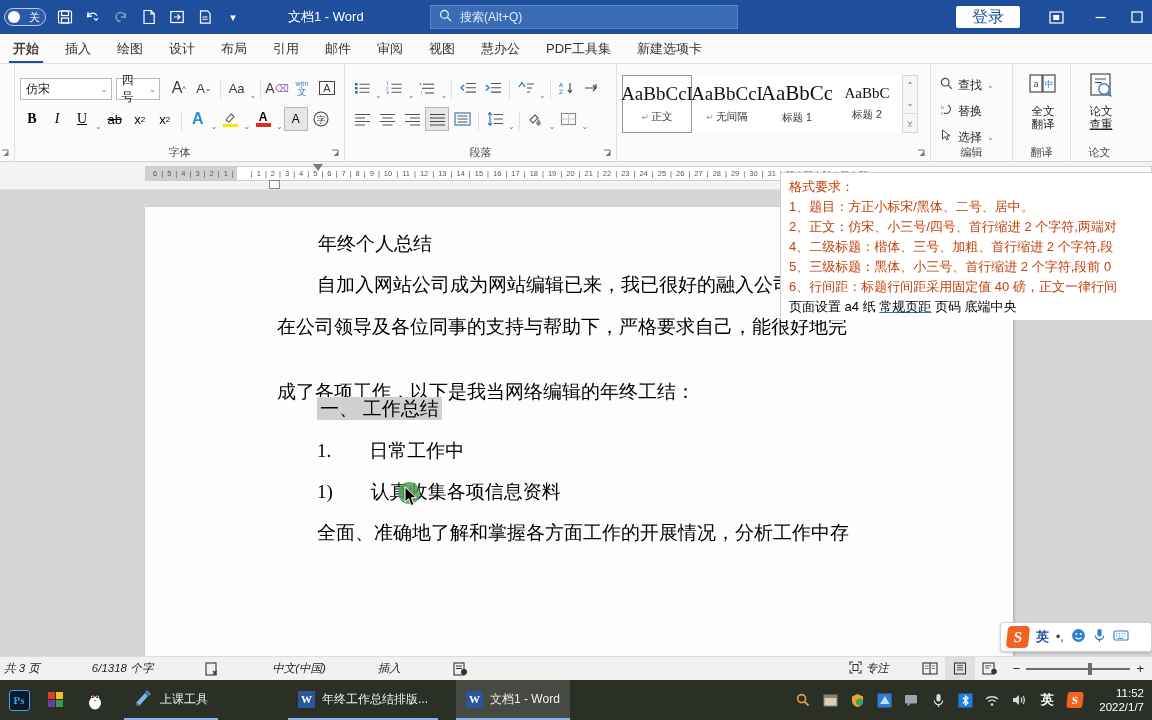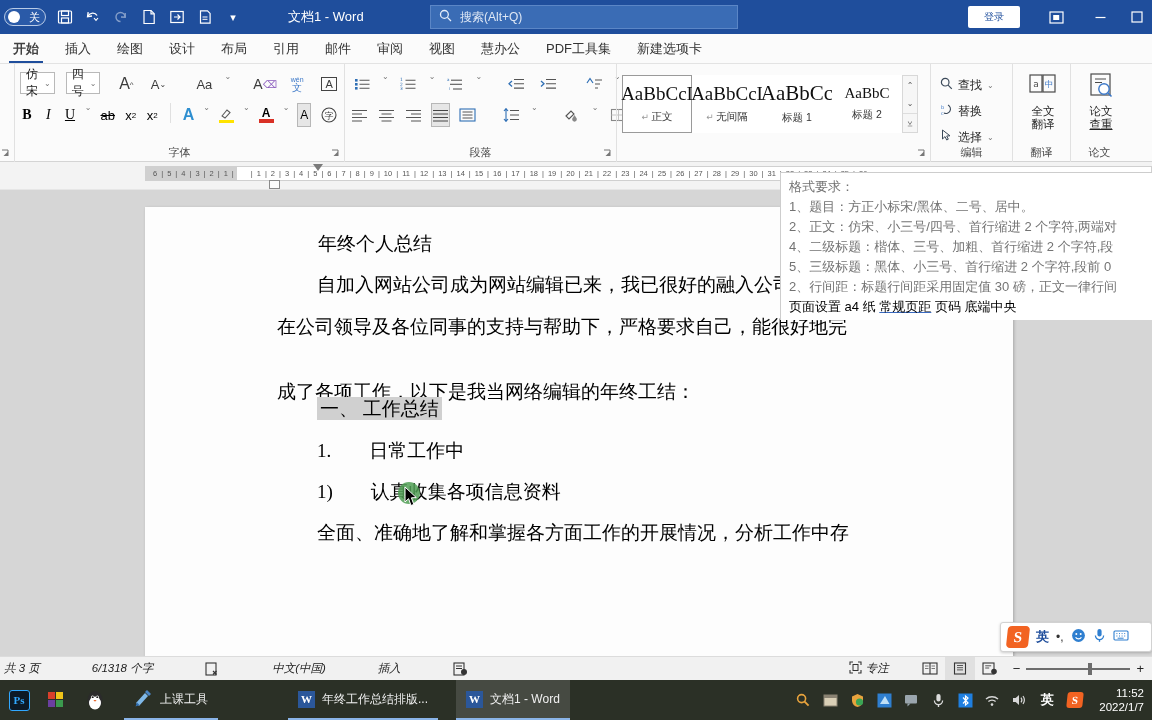--- a/index.html
+++ b/index.html
@@ -38,21 +38,21 @@
   .tb-title {
     flex:0 0 auto; color:#fff; font-size:13px; margin-left:42px; white-space:nowrap;
   }
   .searchbox {
     position:absolute; left:430px; top:5px; width:308px; height:24px;
     background:#3a6cb5; border:1px solid #5b86c6; display:flex; align-items:center;
     padding-left:8px; gap:8px; color:#dfe8f5; font-size:12px;
   }
   .tb-right { position:absolute; right:0; top:0; height:34px; display:flex; align-items:center; gap:0; }
   .login-btn {
-    background:#fff; color:#1f4e9c; font-size:10px; height:22px; padding:0 16px;
+    background:#fff; color:#1f4e9c; font-size:16px; height:22px; padding:0 16px;
     display:flex; align-items:center; border-radius:2px; margin-right:14px;
   }
   .win-btn { width:44px; height:34px; display:flex; align-items:center; justify-content:center; color:#fff; }
 
   
   .tabrow {
     position:absolute; left:0; top:34px; width:1152px; height:30px;
     background:#fbfbfb; display:flex; align-items:flex-end; border-bottom:1px solid #e3e3e3;
   }
   .tab {
@@ -69,21 +69,21 @@
     background:#fbfbfb; border-bottom:1px solid #d4d4d4; display:flex;
   }
   .grp { position:relative; height:98px; padding:4px 5px 0 5px; display:flex; flex-direction:column; }
   .grp + .grp { border-left:1px solid #e1e1e1; }
   .grp-label {
     position:absolute; bottom:2px; left:0; right:0; text-align:center; font-size:11px; color:#4a4a4a;
   }
   .grp-dlg {
     position:absolute; bottom:3px; right:3px; width:10px; height:10px; color:#666; font-size:9px; line-height:10px;
   }
-  .row { display:flex; align-items:flex-start; gap:8px; height:28px; }
+  .row { display:flex; align-items:flex-end; gap:1px; height:28px; }
   .ic {
     display:flex; align-items:center; justify-content:center;
     min-width:24px; height:24px; color:#3b3b3b; font-size:13px;
   }
   .cv { color:#777; font-size:8px; }
   .sep { width:1px; height:20px; background:#e0e0e0; margin:0 3px; }
 
   
   .combo {
     height:22px; border:1px solid #b9b9b9; background:#fff; display:flex; align-items:center;
@@ -152,21 +152,21 @@
   .hl { background:#d0d0d0; padding:1px 3px; }
 
   
   .note {
     position:absolute; left:780px; top:172px; width:372px; background:#fff;
     border-top:1px solid #cdcdcd; border-left:1px solid #cdcdcd;
     padding:4px 6px 3px 8px; overflow:hidden; z-index:5;
   }
   .nline {
     font-family:"Liberation Sans","DejaVu Sans",sans-serif;
-    font-size:13px; color:#737373; line-height:20px; white-space:nowrap;
+    font-size:13px; color:#c2410c; line-height:20px; white-space:nowrap;
   }
   .nlast { font-size:13px; line-height:20px; white-space:nowrap; }
   .nlast .u2 { text-decoration:underline; text-decoration-color:#3a6ac0; }
 
   
   .ime {
     position:absolute; left:1000px; top:622px; height:30px; width:152px;
     background:#fff; border:1px solid #d2d2d2; border-radius:3px;
     display:flex; align-items:center; gap:7px; padding:0 6px; z-index:7;
     box-shadow:0 1px 3px rgba(0,0,0,.2);
@@ -733,21 +733,21 @@
         <path d="M1 1 L1 16 L4.6 12.6 L7 19.5 L9.8 18.4 L7.4 11.8 L12.3 11.6 Z" fill="#000" stroke="#fff" stroke-width="1"></path>
       </svg>
   </div>
 
   <div class="note">
     <div class="nline">格式要求：</div>
     <div class="nline">1、题目：方正小标宋/黑体、二号、居中。</div>
     <div class="nline">2、正文：仿宋、小三号/四号、首行缩进 2 个字符,两端对</div>
     <div class="nline">4、二级标题：楷体、三号、加粗、首行缩进 2 个字符,段</div>
     <div class="nline">5、三级标题：黑体、小三号、首行缩进 2 个字符,段前 0</div>
-    <div class="nline">2、行间距：标题行间距采用固定值 30 磅，正文一律行间</div>
+    <div class="nline">6、行间距：标题行间距采用固定值 40 磅，正文一律行间</div>
     <div class="nlast">
       <span>页面设置  a4 纸  </span><span class="u2">常规页距</span><span>  页码  底端中央</span>
     </div>
   </div>
 
   <div class="ime">
     <div class="ime-logo">S</div>
     <div style="color:#1f4e9c;font-weight:bold;font-size:13px">英</div>
     <div style="color:#333;font-size:12px">•,</div>
     <div>

